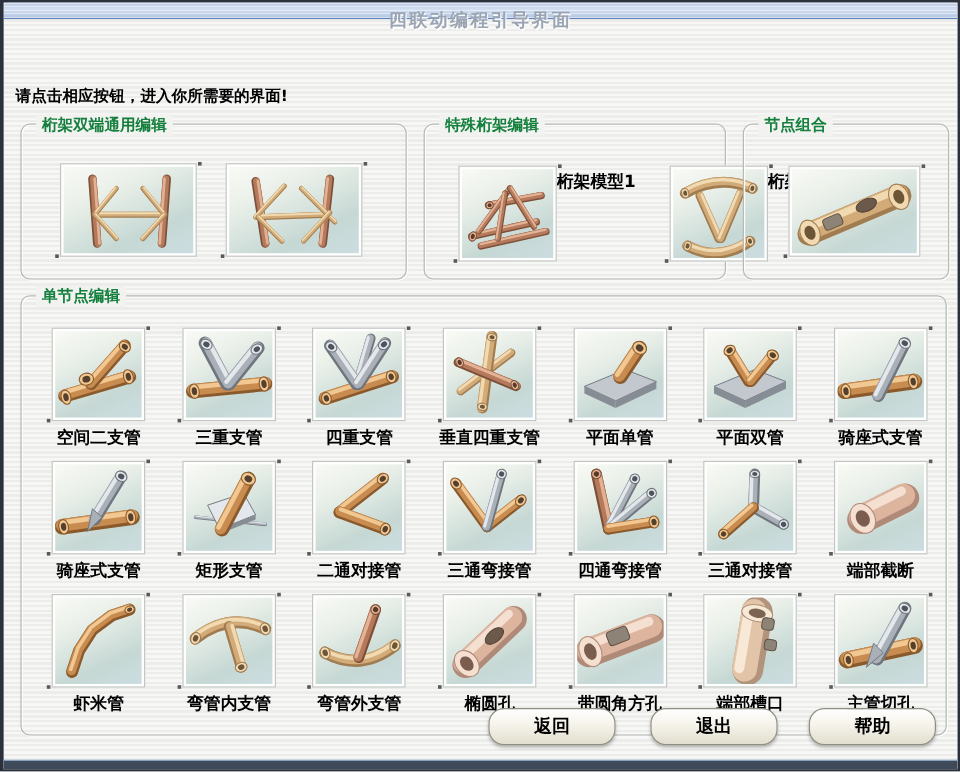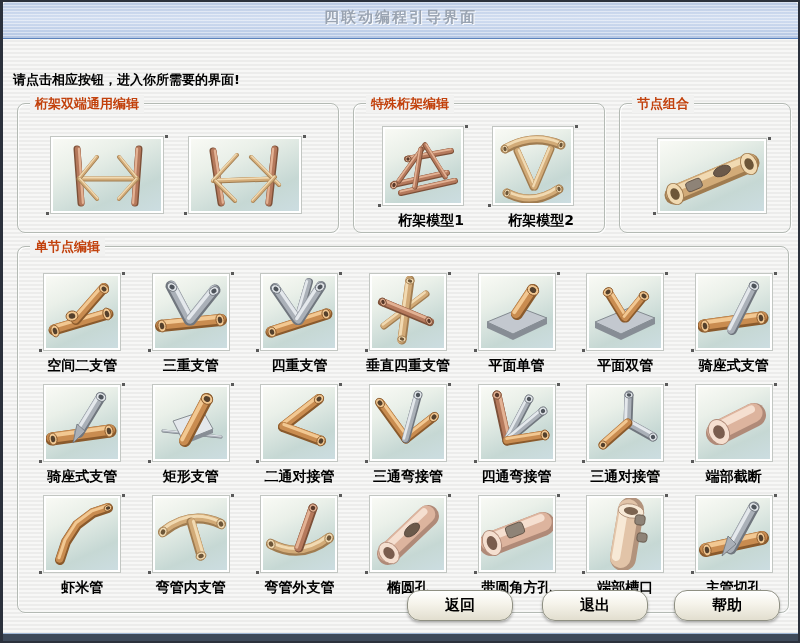--- a/index.html
+++ b/index.html
@@ -1,47 +1,47 @@
 <!DOCTYPE html>
 <html><head>
 <meta charset="utf-8">
 <style>
   html,body{margin:0;padding:0;background:#dfe2e6;}
   *{box-sizing:border-box;}
   body{font-family:"DejaVu Sans","Liberation Sans",sans-serif;}
   .window{position:relative;width:800px;height:643px;background:
     repeating-linear-gradient(180deg,#f7f7f6 0 2px,#ececeb 2px 4px);
     border:2px solid #2b313c;border-left-width:3px;overflow:hidden;}
-  .titlebar{position:absolute;top:0;left:0;right:0;height:37px;
+  .titlebar{position:absolute;top:0;left:0;right:0;height:14px;
     background:repeating-linear-gradient(180deg,rgba(255,255,255,.45) 0 1px,rgba(255,255,255,0) 1px 3px),
       linear-gradient(180deg,#b9c9e4 0%,#d2def1 45%,#b4c6e3 100%);
     border-bottom:1px solid #5c83bd;border-radius:4px 4px 0 0;
     text-align:center;line-height:30px;}
   .title-text{font-size:15px;font-weight:700;letter-spacing:2px;color:#9aa4b2;
     text-shadow:1px 1px 0 rgba(255,255,255,.85);}
   .content{position:absolute;top:31px;left:0;right:0;bottom:7px;}
   .bottombar{position:absolute;left:0;right:0;bottom:0;height:7px;background:#3e4a5a;
     box-shadow:0 -1px 0 #9fb6d4;}
   .instruction{position:absolute;left:10px;top:38px;font-size:13px;font-weight:700;color:#000;}
   .groupbox{position:absolute;border:1px solid #b4bab4;border-radius:8px;
     box-shadow:1px 1px 0 #fdfdfd, inset 1px 1px 0 rgba(255,255,255,.9);}
   .group-title{position:absolute;top:-9px;left:12px;background:#f2f2f1;padding:0 5px;
-    font-size:13px;font-weight:700;color:#c2410c;white-space:nowrap;}
+    font-size:13px;font-weight:700;color:#15803d;white-space:nowrap;}
   .tile{position:relative;background:#fff;border:1px solid #c2c6c2;padding:2px;cursor:pointer;}
   .tile::before{content:"";position:absolute;top:-2px;right:-5px;width:3px;height:3px;background:#5a5a5a;}
   .tile::after{content:"";position:absolute;bottom:-2px;left:-5px;width:3px;height:3px;background:#5a5a5a;}
   svg.art{display:block;background:linear-gradient(155deg,#f9faf5 0%,#eaf0e9 30%,#c6d8d4 72%,#ccdde1 100%);}
   .cell{width:109px;display:flex;flex-direction:column;align-items:center;}
   .cell .tile{width:78px;height:78px;}
   .cell svg.art{width:72px;height:72px;}
   .cell-label{margin-top:6px;font-size:14px;font-weight:700;color:#000;line-height:17px;white-space:nowrap;}
   .grid-row{display:flex;padding-left:10px;margin-bottom:10px;text-align:center;}
   #grid{padding-top:26px;}
   .hgroup{display:flex;}
-  .model-col{display:flex;flex-direction:column;align-items:flex-end;}
+  .model-col{display:flex;align-items:flex-start;margin-top:12px;}
   .btn{position:absolute;width:106px;height:31px;border-radius:13px;border:1px solid #8f9083;
     background:linear-gradient(180deg,#ffffff 0%,#f5f3ea 45%,#e2decf 100%);
     box-shadow:0 2px 3px rgba(0,0,0,.28), inset 0 1px 0 #fff;
     font-family:Liberation Sans, sans-serif;font-size:15px;font-weight:700;color:#000;cursor:pointer;}
 </style>
 </head>
 <body>
 
 <div class="window">
   <div class="titlebar">

